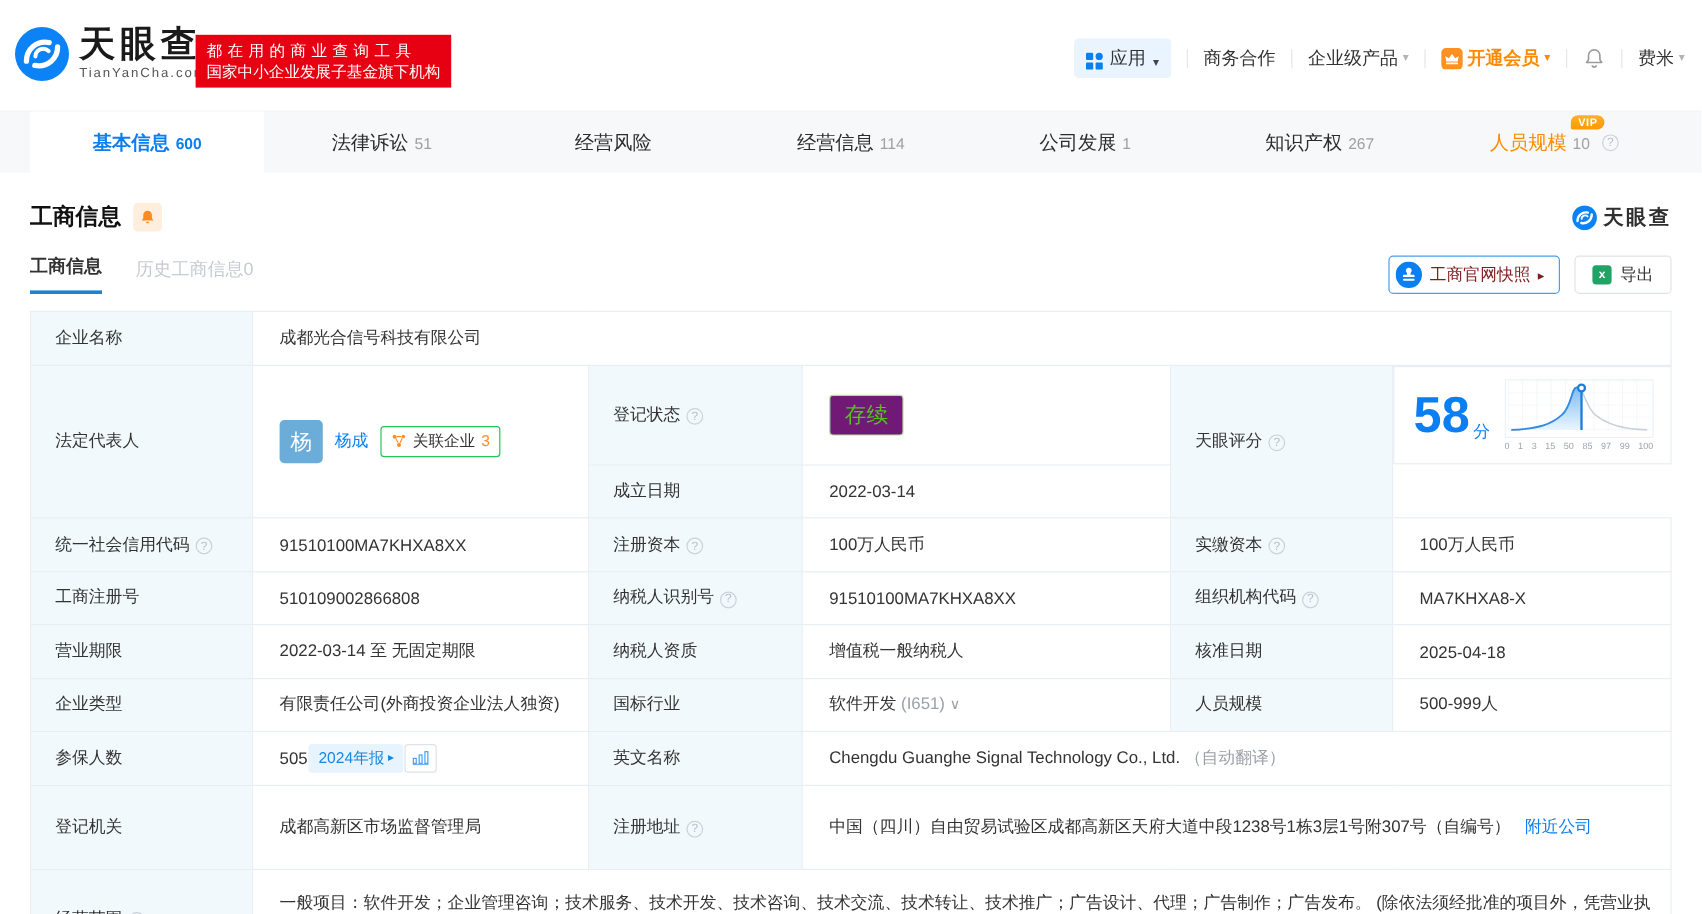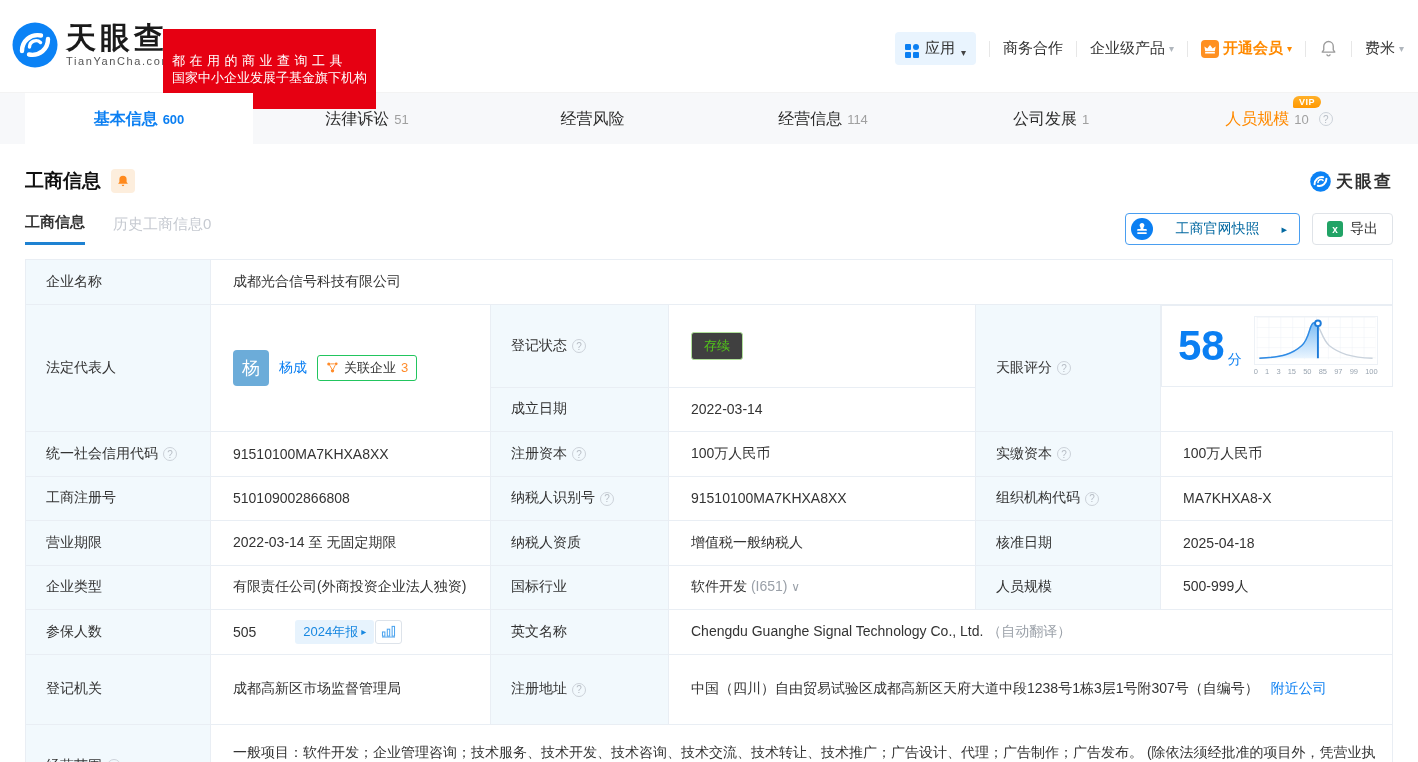--- a/index.html
+++ b/index.html
@@ -4,21 +4,21 @@
 <style>
   * { margin:0; padding:0; box-sizing:border-box; }
   html,body { width:1418px; height:762px; overflow:hidden; background:#fff;
     font-family:"Liberation Sans","DejaVu Sans",sans-serif; color:#333; }
 
   
   .topbar { position:relative; height:92px; background:#fff; }
   .logo { position:absolute; left:12px; top:22px; display:flex; align-items:center; gap:8px; cursor:pointer; text-decoration:none; }
   .logotext .lt1 { font-size:30px; font-weight:bold; color:#1a1a1a; letter-spacing:4px; line-height:30px; }
   .logotext .lt2 { font-size:11px; color:#555; letter-spacing:1.6px; margin-top:2px; }
-  .slogan { position:absolute; left:163px; top:29px; background:#e60012; color:#fff; padding:23px 9px; font-size:13px; }
+  .slogan { position:absolute; left:163px; top:29px; background:#e60012; color:#fff; padding:5px 9px; font-size:13px; }
   .slogan div:first-child { letter-spacing:4.5px; }
   .slogan div { line-height:17px; white-space:nowrap; }
 
   .search { position:absolute; left:390px; top:14px; width:450px; }
   .stabs { display:flex; align-items:center; font-size:13px; }
   .stab { padding:4px 12px; color:#222; cursor:pointer; }
   .stab.active { background:#0b7ff2; color:#fff; }
   .srow { display:flex; height:38px; }
   .sinput { position:relative; flex:1; border:1px solid #d9e6f2; border-right:none; }
   .sinput input { width:100%; height:100%; border:none; outline:none; font-size:15px; color:#333; padding:0 34px 0 12px; font-family:inherit; }
@@ -57,42 +57,42 @@
   .secheader { display:flex; align-items:center; padding-top:24px; }
   .sectitle { font-size:19px; font-weight:bold; color:#111; }
   .bellchip { width:24px; height:24px; background:#fdeedd; border-radius:4px; margin-left:10px; display:flex; align-items:center; justify-content:center; cursor:pointer; }
   .watermark { margin-left:auto; display:flex; align-items:center; gap:5px; }
   .watermark span { font-size:17px; font-weight:bold; color:#2f2f2f; letter-spacing:2px; }
 
   .subrow { margin-top:18px; display:flex; align-items:center; height:34px; }
   .subtab { font-size:15px; color:#333; font-weight:bold; padding-bottom:10px; border-bottom:3px solid #1e82d2; cursor:pointer; }
   .subtab.off { color:#c6cad1; font-weight:normal; border-bottom:none; margin-left:28px; cursor:pointer; }
   .btns { margin-left:auto; display:flex; gap:12px; }
-  .snapbtn { display:flex; align-items:center; gap:22px; height:32px; border:1px solid #4a9ef0; border-radius:4px; background:#fff;
-    color:#0369a1; font-size:14px; padding:0 12px 0 5px; cursor:pointer; font-family:inherit; }
+  .snapbtn { display:flex; align-items:center; gap:6px; height:32px; border:1px solid #4a9ef0; border-radius:4px; background:#fff;
+    color:#7f1d1d; font-size:14px; padding:0 12px 0 5px; cursor:pointer; font-family:inherit; }
   .snapbtn .arr { font-size:11px; }
   .expbtn { display:flex; align-items:center; gap:7px; height:32px; border:1px solid #dfe3e8; border-radius:4px; background:#fff;
     color:#333; font-size:14px; padding:0 14px; cursor:pointer; font-family:inherit; }
   .xls { width:16px; height:16px; background:#21a366; color:#fff; border-radius:3px; font-size:10px; font-weight:bold;
     display:flex; align-items:center; justify-content:center; }
 
   
   table.info { width:100%; border-collapse:collapse; table-layout:fixed; margin-top:13px; font-size:14px; }
   table.info td { border:1px solid #e9eef4; vertical-align:middle; }
   td.lab { background:#f2f9fd; padding:10px 8px 10px 20px; color:#333; }
   td.val { background:#fff; padding:10px 10px 10px 22px; color:#333; }
   .link { color:#0b7ff2; cursor:pointer; }
   .muted { color:#9aa0a8; }
-  .statusb { display:inline-block; padding:4px 12px; font-size:13px; color:#52c41a; background:#404040; border:1px solid #b0e09a; border-radius:3px; }
+  .statusb { display:inline-block; padding:4px 12px; font-size:18px; color:#52c41a; background:#701a75; border:1px solid #b0e09a; border-radius:3px; }
   .repcell { display:flex; align-items:center; gap:10px; }
   .avatar { width:36px; height:36px; border-radius:4px; background:#6cacd9; color:#fff; font-size:18px; display:flex; align-items:center; justify-content:center; cursor:pointer; flex:none; }
   .relbadge { display:flex; align-items:center; gap:5px; border:1px solid #22c55e; border-radius:3px; padding:3px 8px; font-size:13px; cursor:pointer; background:#fff; }
   .relbadge b { color:#ff8b2a; font-weight:normal; }
   .inscell { display:flex; align-items:center; gap:1px; }
-  .yrbadge { display:flex; align-items:center; gap:3px; background:#e7f3fd; color:#1787e0; font-size:13px; padding:3px 8px; border-radius:3px; cursor:pointer;margin-left:38px; }
+  .yrbadge { display:flex; align-items:center; gap:3px; background:#e7f3fd; color:#1787e0; font-size:13px; padding:3px 8px; border-radius:3px; cursor:pointer; }
   .yrbadge .arr { font-size:10px; }
   .trendbtn { width:27px; height:24px; border:1px solid #dde3ea; border-radius:3px; background:#fff; display:flex; align-items:center; justify-content:center; cursor:pointer; }
   .scorecell { display:flex; align-items:center; white-space:nowrap; padding:10px 4px 10px 16px !important; }
   .scorenum { font-size:42px; font-weight:bold; color:#0b7ff2; line-height:1; }
   .scoreunit { font-size:14px; color:#0b7ff2; align-self:flex-end; margin:0 0 7px 3px; }
   .scorechart { margin-left:12px; }
   .scorechart svg { display:block; border:1px solid #edf1f6; }
   .ticks { display:flex; justify-content:space-between; font-size:7.5px; color:#9aa5b1; margin-top:2px; width:124px; }
   .addr { line-height:1.8; }
   .scope { line-height:2; padding-top:13px !important; padding-bottom:13px !important; }
@@ -179,20 +179,24 @@
       <span>经营风险</span>
       <span class="cnt"></span>
     </div>
     <div class="tab">
       <span>经营信息</span>
       <span class="cnt">114</span>
     </div>
     <div class="tab">
       <span>公司发展</span>
       <span class="cnt">1</span>
+    </div>
+    <div class="tab">
+      <span>知识产权</span>
+      <span class="cnt">267</span>
     </div>
     <div class="tab hist">
       <span class="vipbadge">VIP</span>
       <span>人员规模</span>
       <span class="cnt">10</span>
       <span class="q">?</span>
     </div>
   </div>
 </nav>
 

